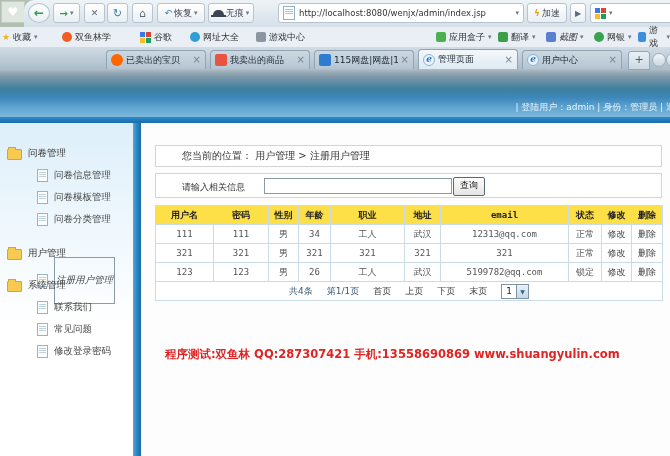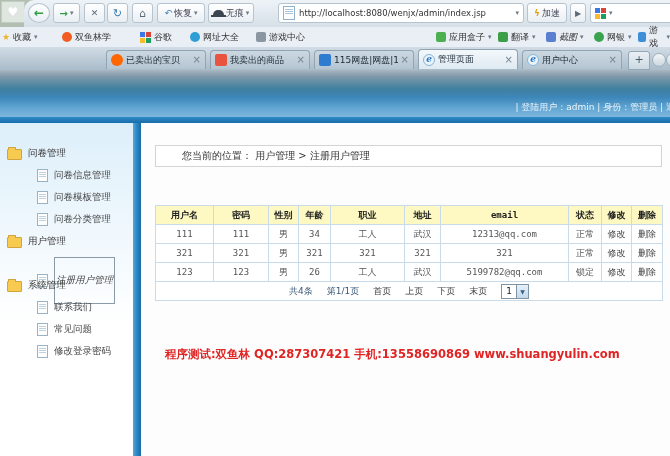--- a/index.html
+++ b/index.html
@@ -95,21 +95,21 @@
   .crumbbox span{margin-left:26px;font-size:10px;color:#333;}
   .searchrow{position:absolute;left:14px;top:50px;width:507px;height:25px;background:#fff;
              border:1px solid #d4d4d4;box-sizing:border-box;}
   .searchrow .slabel{position:absolute;left:26px;top:7px;font-size:9px;color:#333;}
   .searchrow input{position:absolute;left:108px;top:4px;width:182px;height:14px;border:1px solid #8a9aa6;
                    font-size:9px;padding:0 2px;}
   .qbtn{position:absolute;left:297px;top:3px;width:30px;height:17px;background:linear-gradient(#fff,#e4e4e4);
         border:1px solid #5a6a76;border-radius:2px;font-size:9px;color:#111;text-align:center;line-height:15px;}
   table.data{position:absolute;left:14px;top:82px;width:507px;border-collapse:collapse;
              border:1px solid #bcd2e2;background:#fff;table-layout:fixed;}
-  table.data th{border:1px solid #c9dbe8;background:#fef9c3;font-size:9px;color:#222;font-weight:bold;
+  table.data th{border:1px solid #c9dbe8;background:#fde047;font-size:9px;color:#222;font-weight:bold;
                 height:18px;padding:0 1px;overflow:hidden;}
   table.data td{border:1px solid #c9dbe8;font-size:9px;color:#555;text-align:center;height:18px;
                 padding:0 1px;overflow:hidden;white-space:nowrap;}
   td.mono, th.mono{font-family:"DejaVu Sans Mono",monospace;font-size:8px;color:#667;}
   table.data a{color:#444;text-decoration:none;}
   .pagerow td{height:20px;}
   .pager{display:flex;align-items:center;justify-content:center;gap:14px;font-size:9px;color:#3c5a78;}
   .pager a{color:#3c5a78;text-decoration:none;}
   .psel{display:inline-flex;align-items:center;border:1px solid #7f93a2;background:#fff;height:13px;}
   .psel b{font-size:9px;font-weight:normal;color:#222;padding:0 4px;}
@@ -287,21 +287,21 @@
           <span class="lbl">问卷信息管理</span>
         </div>
         <div class="leaf" style="left:37px;top:68px;">
           <span class="icon-file"></span>
           <span class="lbl">问卷模板管理</span>
         </div>
         <div class="leaf" style="left:37px;top:90px;">
           <span class="icon-file"></span>
           <span class="lbl">问卷分类管理</span>
         </div>
-        <div class="grp" style="left:7px;top:112px;">
+        <div class="grp" style="left:7px;top:124px;">
           <span class="icon-folder"></span>
           <span>用户管理</span>
         </div>
         <div class="leaf" style="left:37px;top:134px;">
           <span class="icon-file"></span>
           <span class="lbl sel">注册用户管理</span>
         </div>
         <div class="grp" style="left:7px;top:156px;">
           <span class="icon-folder"></span>
           <span>系统管理</span>
@@ -319,20 +319,25 @@
           <span class="lbl">修改登录密码</span>
         </div>
       </div>
       <div class="vstrip"></div>
 
       <div class="content">
         <div class="crumbbox">
           <span>您当前的位置：  用户管理 &gt; 注册用户管理</span>
         </div>
 
+        <div class="searchrow">
+          <span class="slabel">请输入相关信息</span>
+          <input type="text" value="" style="">
+          <div class="qbtn">查询</div>
+        </div>
 
         <table class="data">
           <colgroup>
             <col style="width:58px">
               <col style="width:55px">
               <col style="width:30px">
               <col style="width:32px">
             <col style="width:74px">
               <col style="width:36px">
               <col style="width:128px">

